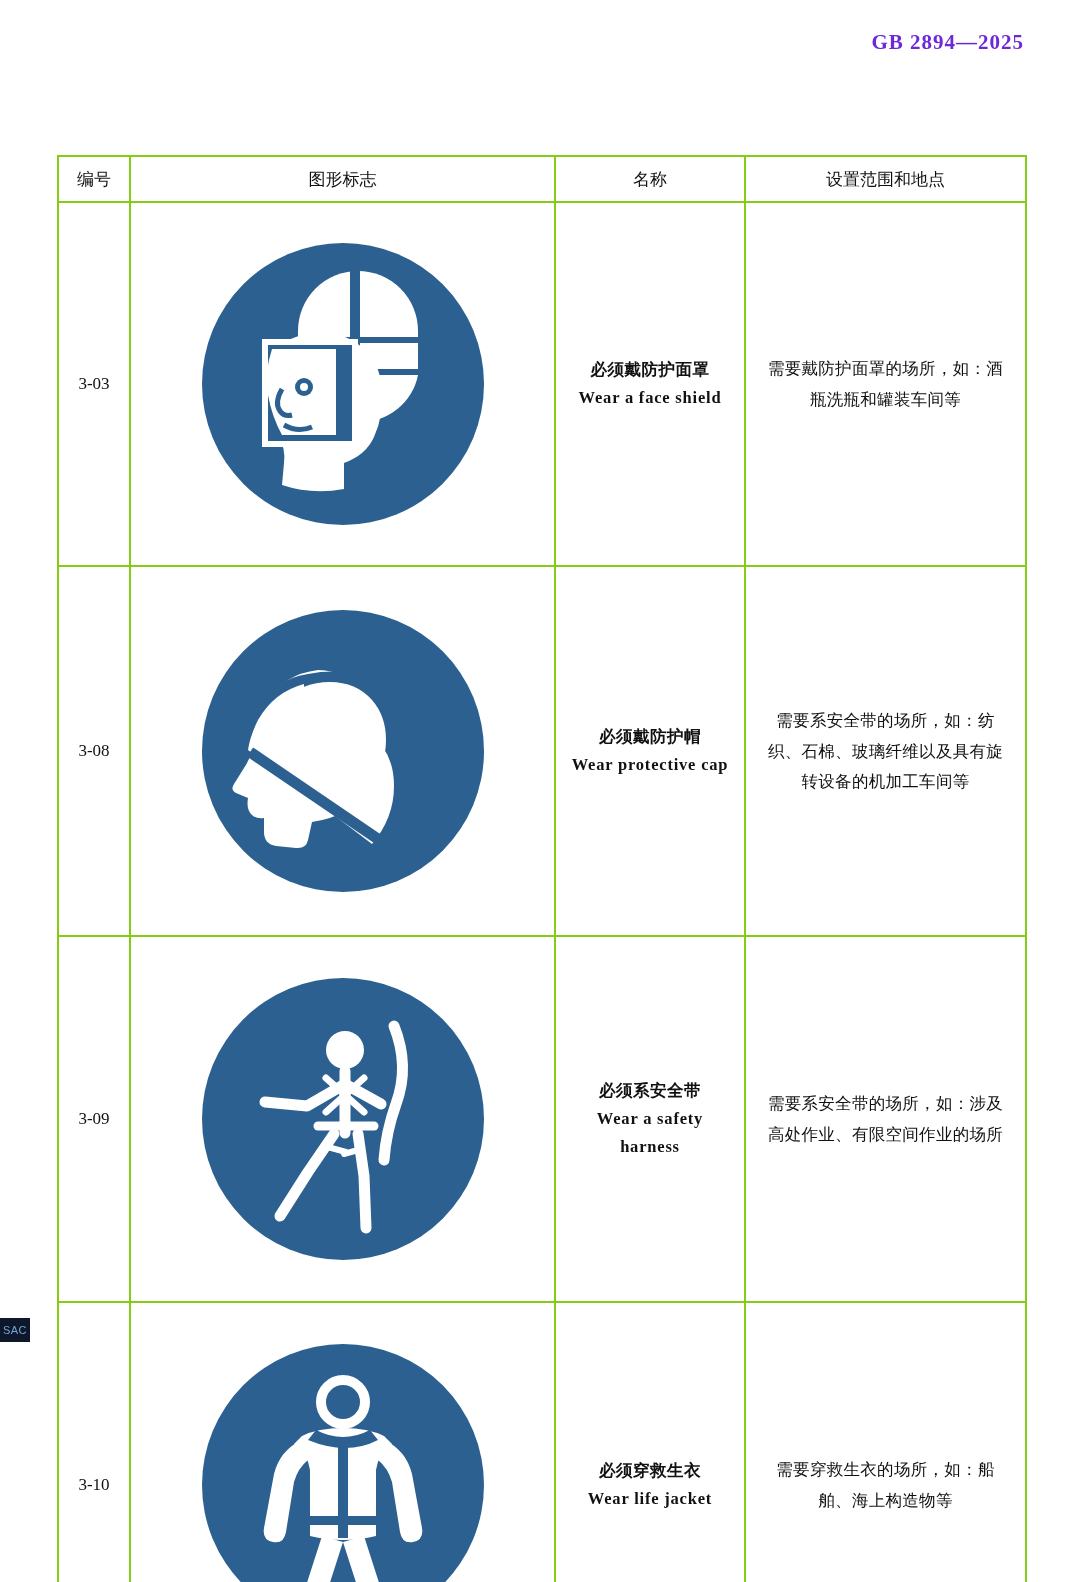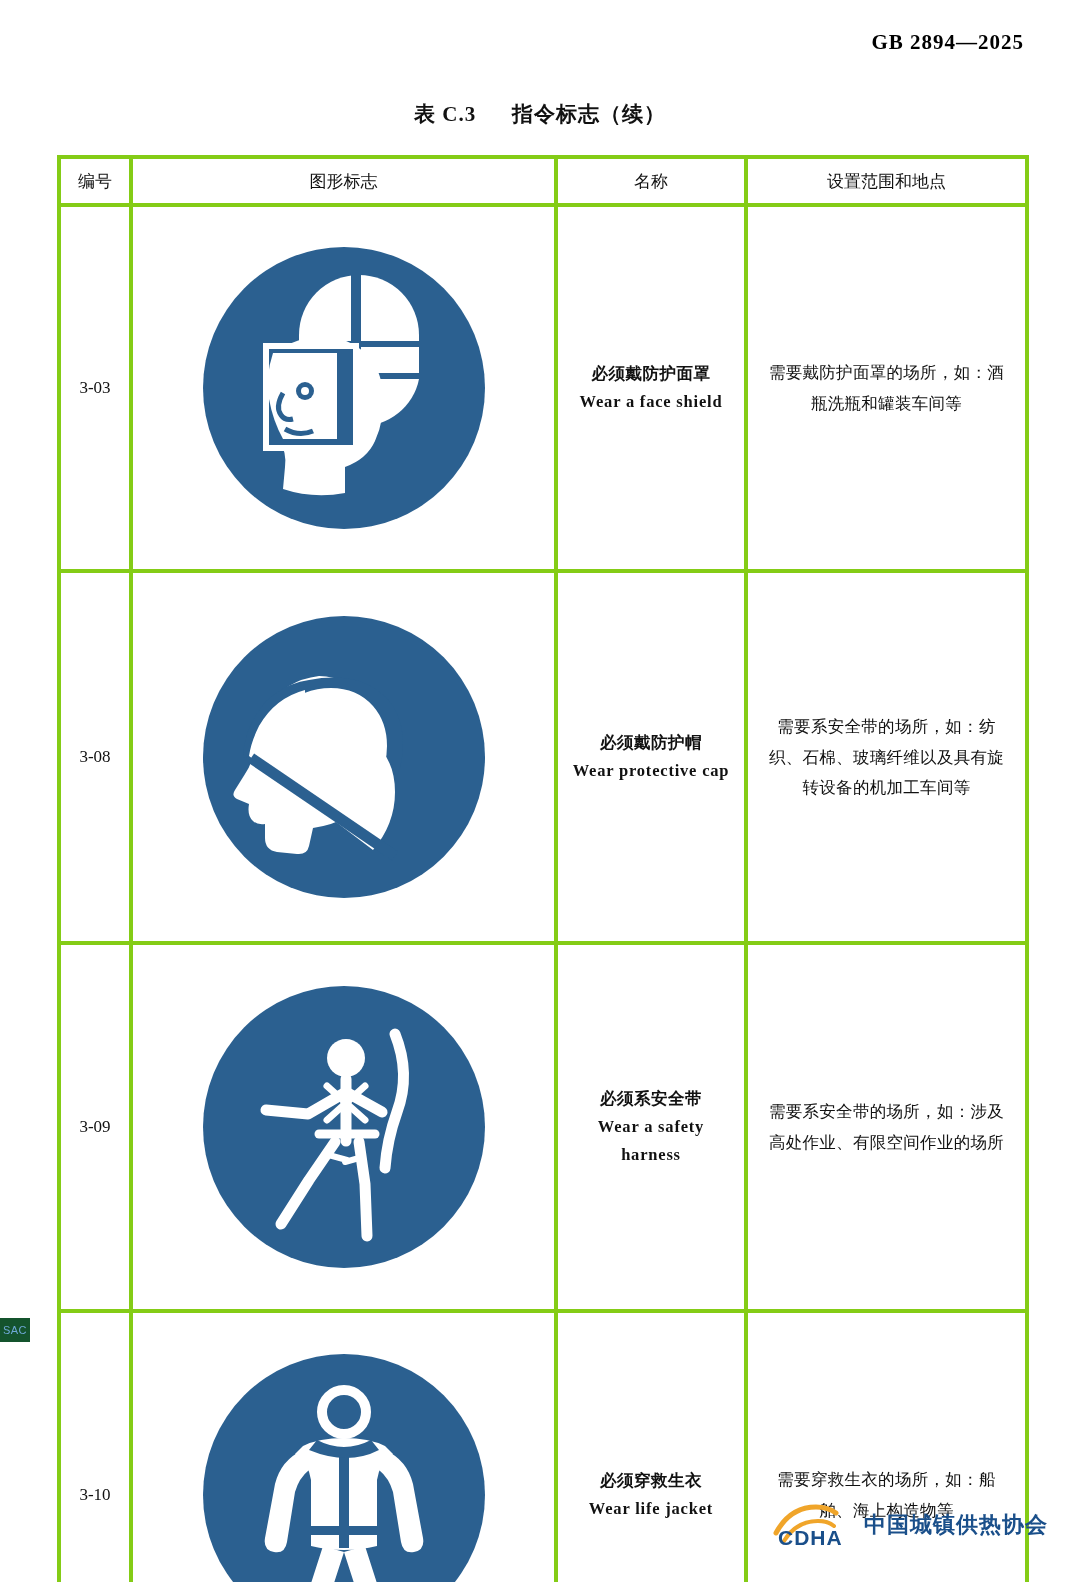--- a/index.html
+++ b/index.html
@@ -23,21 +23,21 @@
 
   
   .std-header {
     position: absolute;
     top: 30px;
     right: 56px;
     font-family: "Liberation Serif", serif;
     font-weight: bold;
     font-size: 21px;
     letter-spacing: 1px;
-    color: #000000;
+    color: #6d28d9;
   }
 
   
   .table-title {
     position: absolute;
     top: 100px;
     left: 0;
     width: 1080px;
     text-align: center;
     font-size: 21px;
@@ -53,21 +53,21 @@
   table.sign-table {
     position: absolute;
     top: 155px;
     left: 57px;
     width: 968px;
     border-collapse: collapse;
     table-layout: fixed;
   }
   table.sign-table th,
   table.sign-table td {
-    border: 4px solid #84cc16;
+    border: 2px solid #84cc16;
     text-align: center;
     vertical-align: middle;
   }
   table.sign-table thead th {
     height: 42px;
     font-weight: normal;
     font-size: 17px;
     font-family: "Liberation Sans", sans-serif;
   }
   col.c-num   { width: 72px; }
@@ -119,21 +119,21 @@
     margin: 0 auto;
   }
 
   
   .edge-mark {
     position: absolute;
     left: 0;
     top: 1318px;
     width: 30px;
     height: 24px;
-    background: #14532d;
+    background: #0f172a;
     color: #6fa8d6;
     font-size: 11px;
     line-height: 24px;
     text-align: center;
     font-family: "Liberation Sans", sans-serif;
     letter-spacing: 0.5px;
   }
 
   
   .footer-logo {
@@ -161,25 +161,20 @@
     white-space: nowrap;
   }
 </style>
 </head>
 <body>
 
 <div class="page">
 
   <div class="std-header">GB 2894—2025</div>
 
-  <div class="table-title">
-    <span class="tt-num">表 C.3</span>
-    <span style="display:inline-block;width:22px;"></span>
-    <span>指令标志（续）</span>
-  </div>
 
   <table class="sign-table">
     <colgroup>
       <col class="c-num">
       <col class="c-sign">
       <col class="c-name">
       <col class="c-scope">
     </colgroup>
     <thead>
       <tr>
@@ -369,24 +364,14 @@
           <span class="en">Wear life jacket</span>
         </td>
         <td class="scope-cell">需要穿救生衣的场所，如：船舶、海上构造物等</td>
       </tr>
 
     </tbody>
   </table>
 
   <div class="edge-mark">SAC</div>
 
-  <div class="footer-logo">
-    <div class="mark">
-      <svg width="86" height="52" viewBox="0 0 86 52">
-        <path d="M6 34 q14 -26 40 -26 q12 0 20 6" fill="none" stroke="#f0a52a" stroke-width="5" stroke-linecap="round"></path>
-        <path d="M14 42 q12 -20 34 -20 q10 0 16 5" fill="none" stroke="#f0a52a" stroke-width="4" stroke-linecap="round"></path>
-        <text x="8" y="46" font-family="Liberation Sans, sans-serif" font-size="21" font-weight="bold" fill="#1a4f8a" letter-spacing="1">CDHA</text>
-      </svg>
-    </div>
-    <div class="cn-name">中国城镇供热协会</div>
-  </div>
 
 </div>
 
 </body></html>

